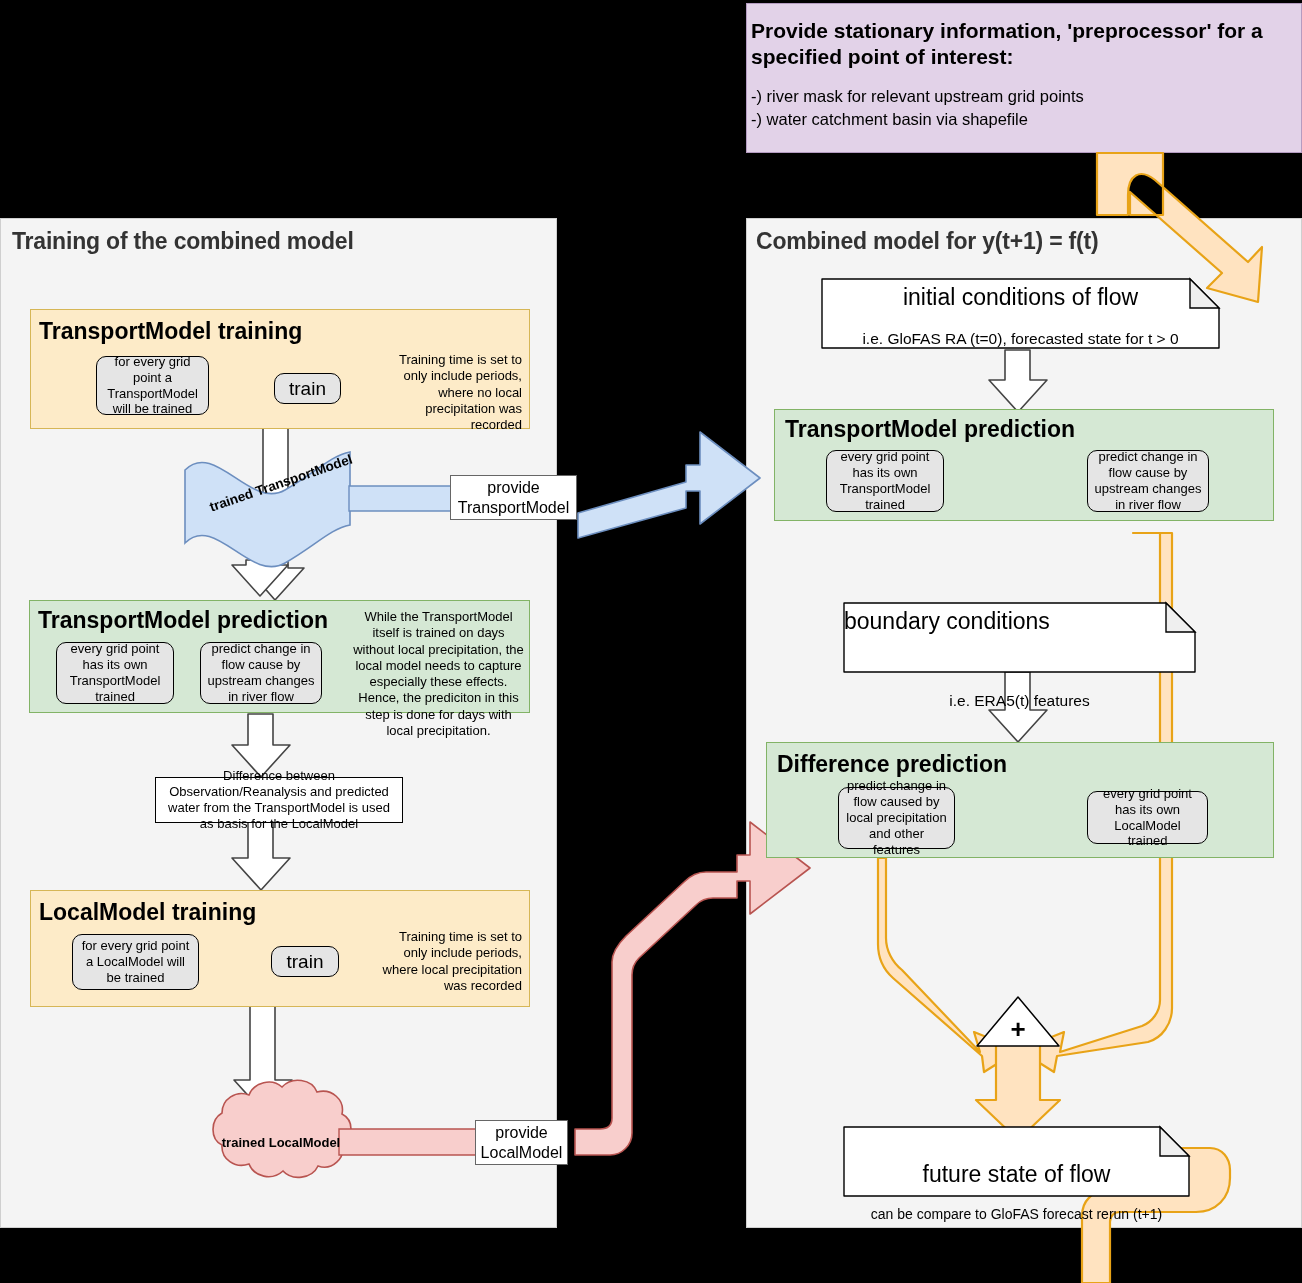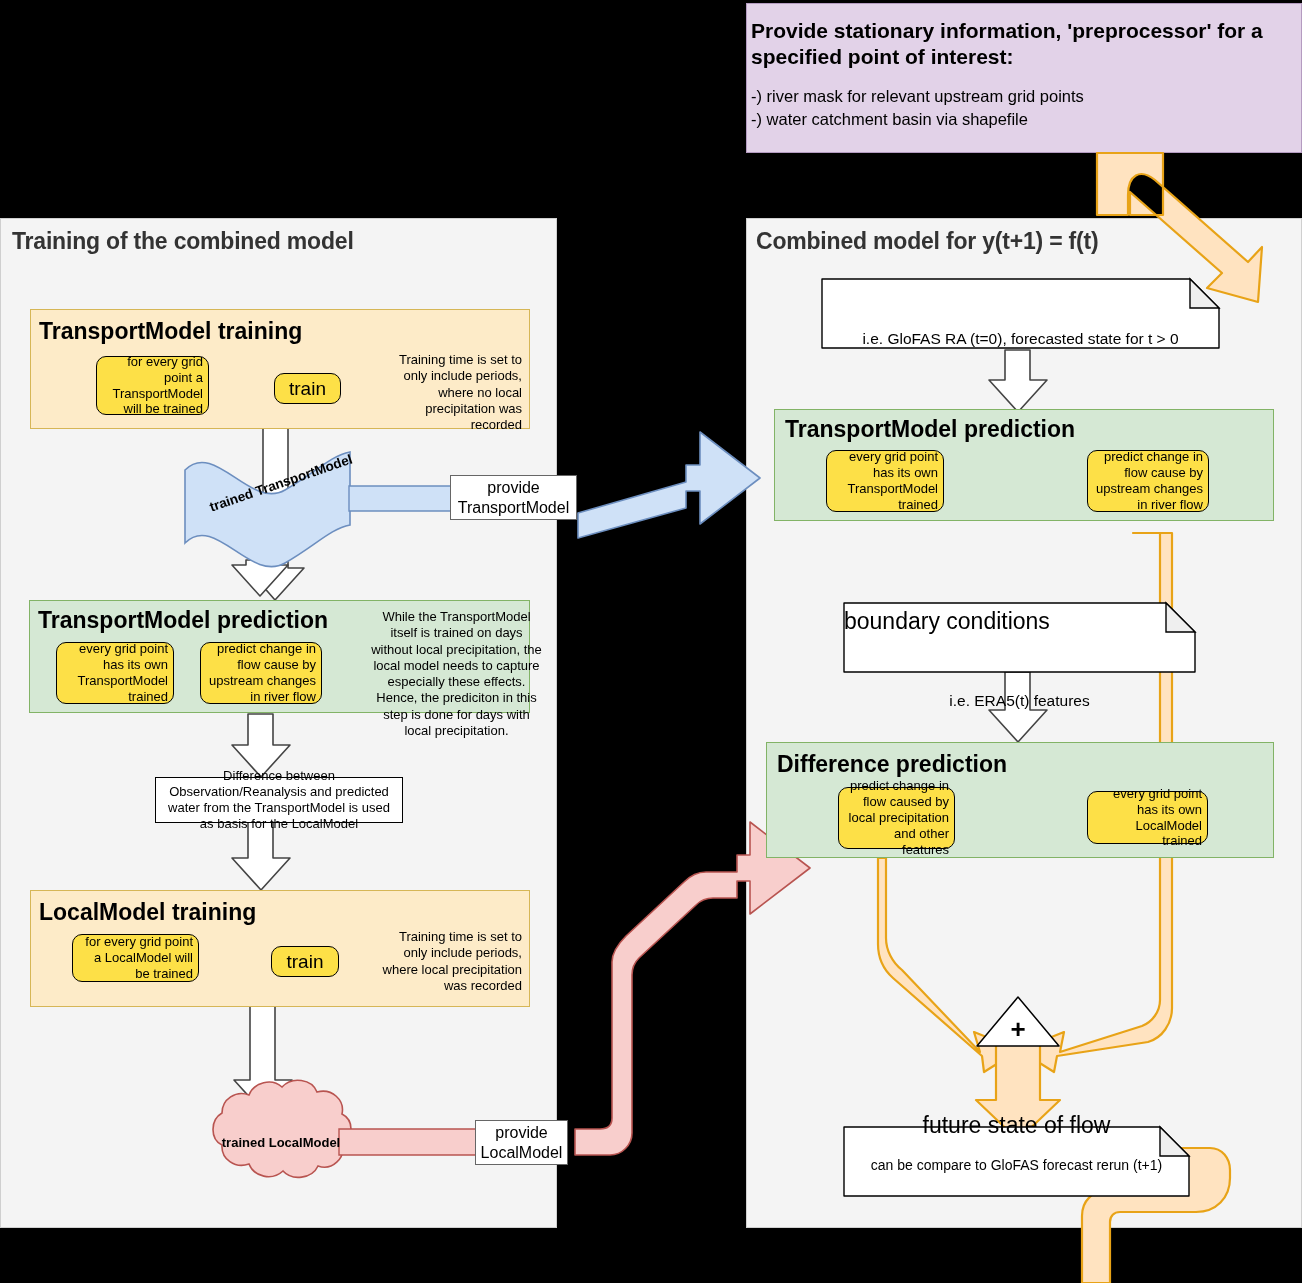--- a/index.html
+++ b/index.html
@@ -18,28 +18,28 @@
   .purple h1{margin:0;font-size:21px;font-weight:bold;line-height:1.25;color:#000;}
   .purple .bullets{margin-top:14px;font-size:16.5px;line-height:1.45;}
 
   
   .sec{border:1px solid;}
   .sec.yellow{background:#fdebc8;border-color:#d6b656;}
   .sec.green{background:#d5e8d4;border-color:#82b366;}
   .sec-title{font-weight:bold;font-size:23px;line-height:1;}
 
   
-  .chip{background:#fde047;border:1.4px solid #000;border-radius:10px;
-        display:flex;align-items:center;justify-content:center;text-align:right;
+  .chip{background:#e5e5e5;border:1.4px solid #000;border-radius:10px;
+        display:flex;align-items:center;justify-content:center;text-align:center;
         font-size:13px;line-height:1.22;padding:9px 5px;}
   .chip.big{font-size:19px;}
 
   
   .note{font-size:13px;line-height:1.25;text-align:right;}
-  .note.center{text-align:center;margin-left:18px;}
+  .note.center{text-align:center;}
 
   
   .rect{background:#fff;border:1.3px solid #000;display:flex;align-items:center;
         justify-content:center;text-align:center;font-size:13px;line-height:1.25;padding:2px 4px;}
   .rect.label{font-size:16px;border:1.6px solid #666;}
   .ns-head{font-size:23px;line-height:1.1;}
   .ns-sub{font-size:15.5px;line-height:1.1;margin-top:10px;}
 
   .cloud-label{font-size:13px;font-weight:bold;}
   .wave-label{font-size:13.5px;font-weight:bold;}
@@ -168,30 +168,31 @@
     <div class="abs sec-title" style="left:8px;top:8px;">TransportModel prediction</div>
     <div class="abs chip" style="left:26px;top:41px;width:118px;height:62px;">every grid point has its own TransportModel trained</div>
     <div class="abs chip" style="left:170px;top:41px;width:122px;height:62px;">predict change in flow cause by upstream changes in river flow</div>
     <div class="abs note center" style="left:322px;top:8px;width:173px;">While the TransportModel itself is trained on days without local precipitation, the local model needs to capture especially these effects. Hence, the prediciton in this step is done for days with local precipitation.</div>
   </div>
 
   <div class="abs rect" style="left:155px;top:777px;width:248px;height:46px;">Difference between Observation/Reanalysis and predicted water from the TransportModel is used as basis for the LocalModel</div>
 
   <div class="abs sec yellow" style="left:30px;top:890px;width:500px;height:117px;">
     <div class="abs sec-title" style="left:8px;top:10px;">LocalModel training</div>
-    <div class="abs chip" style="left:41px;top:43px;width:127px;height:48px;">for every grid point a LocalModel will be trained</div>
+    <div class="abs chip" style="left:41px;top:43px;width:127px;height:56px;">for every grid point a LocalModel will be trained</div>
     <div class="abs chip big" style="left:240px;top:55px;width:68px;height:31px;">train</div>
     <div class="abs note" style="left:350px;top:38px;width:141px;">Training time is set to only include periods, where local precipitation was recorded</div>
   </div>
 
   <div class="abs cloud-label" style="left:215px;top:1135px;width:132px;text-align:center;">trained LocalModel</div>
 
   <div class="abs rect label" style="left:475px;top:1120px;width:93px;height:45px;">provide LocalModel</div>
 
   <div class="abs" style="left:822px;top:279px;width:397px;height:69px;">
+    <div class="abs ns-head" style="left:0;top:6px;width:100%;text-align:center;">initial conditions of flow</div>
     <div class="abs ns-sub" style="left:0;top:41px;width:100%;text-align:center;">i.e. GloFAS RA (t=0), forecasted state for t &gt; 0</div>
   </div>
 
   <div class="abs sec green" style="left:774px;top:409px;width:500px;height:112px;">
     <div class="abs sec-title" style="left:10px;top:8px;">TransportModel prediction</div>
     <div class="abs chip" style="left:51px;top:40px;width:118px;height:62px;">every grid point has its own TransportModel trained</div>
     <div class="abs chip" style="left:312px;top:40px;width:122px;height:62px;">predict change in flow cause by upstream changes in river flow</div>
   </div>
 
   <div class="abs" style="left:844px;top:603px;width:351px;height:69px;">
@@ -200,18 +201,18 @@
   </div>
 
   <div class="abs sec green" style="left:766px;top:742px;width:508px;height:116px;">
     <div class="abs sec-title" style="left:10px;top:10px;">Difference prediction</div>
     <div class="abs chip" style="left:71px;top:44px;width:117px;height:62px;">predict change in flow caused by local precipitation and other features</div>
     <div class="abs chip" style="left:320px;top:48px;width:121px;height:53px;">every grid point has its own LocalModel trained</div>
   </div>
 
   <div class="abs plus" style="left:977px;top:1016px;width:82px;text-align:center;">+</div>
 
-  <div class="abs" style="left:844px;top:1107px;width:345px;height:69px;">
+  <div class="abs" style="left:844px;top:1156px;width:345px;height:69px;">
     <div class="abs ns-head" style="left:0;top:6px;width:100%;text-align:center;">future state of flow</div>
     <div class="abs ns-sub" style="left:0;top:41px;width:100%;text-align:center;font-size:14px;">can be compare to GloFAS forecast rerun (t+1)</div>
   </div>
 
 </div>
 
 </body></html>

